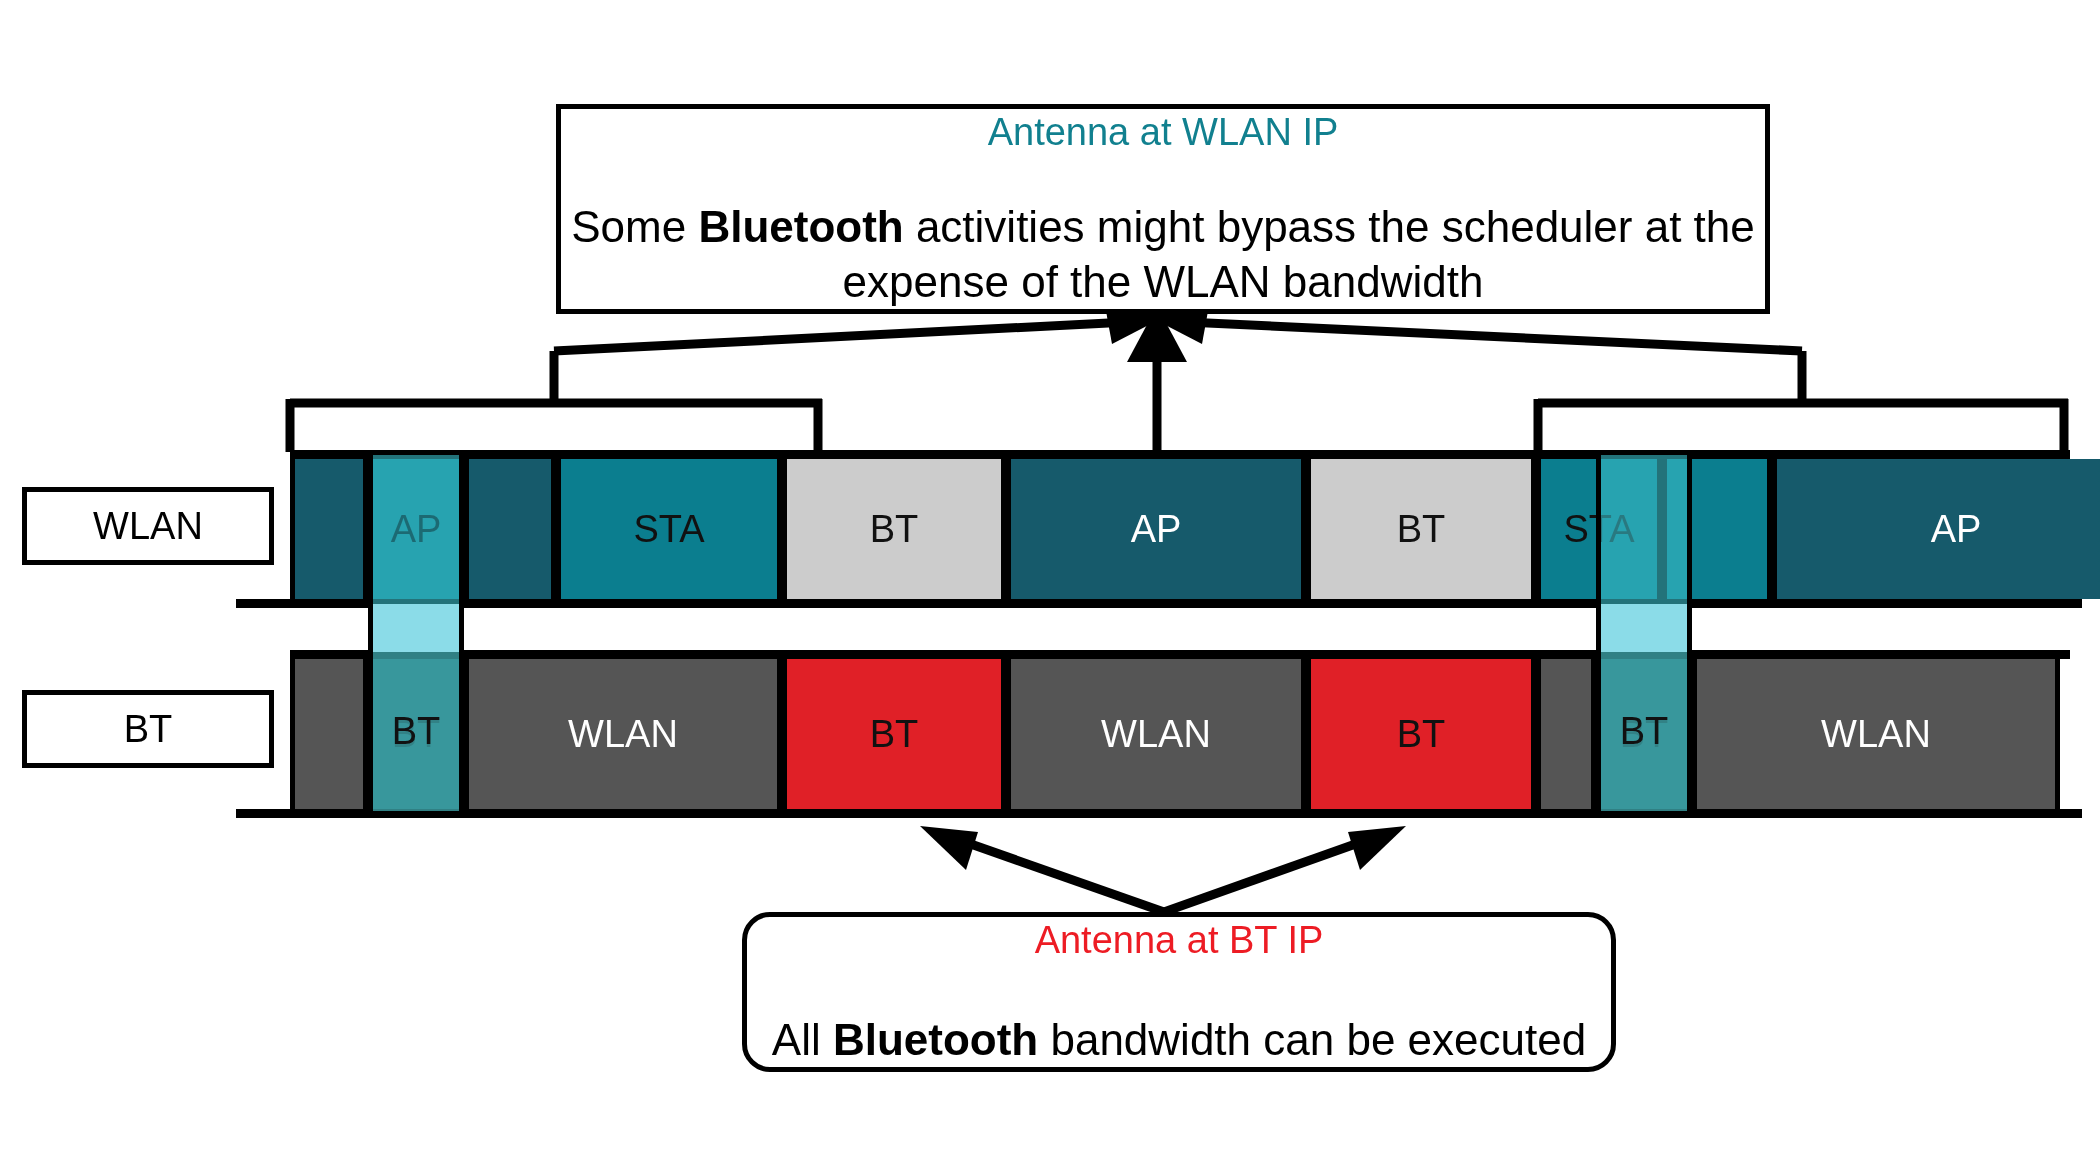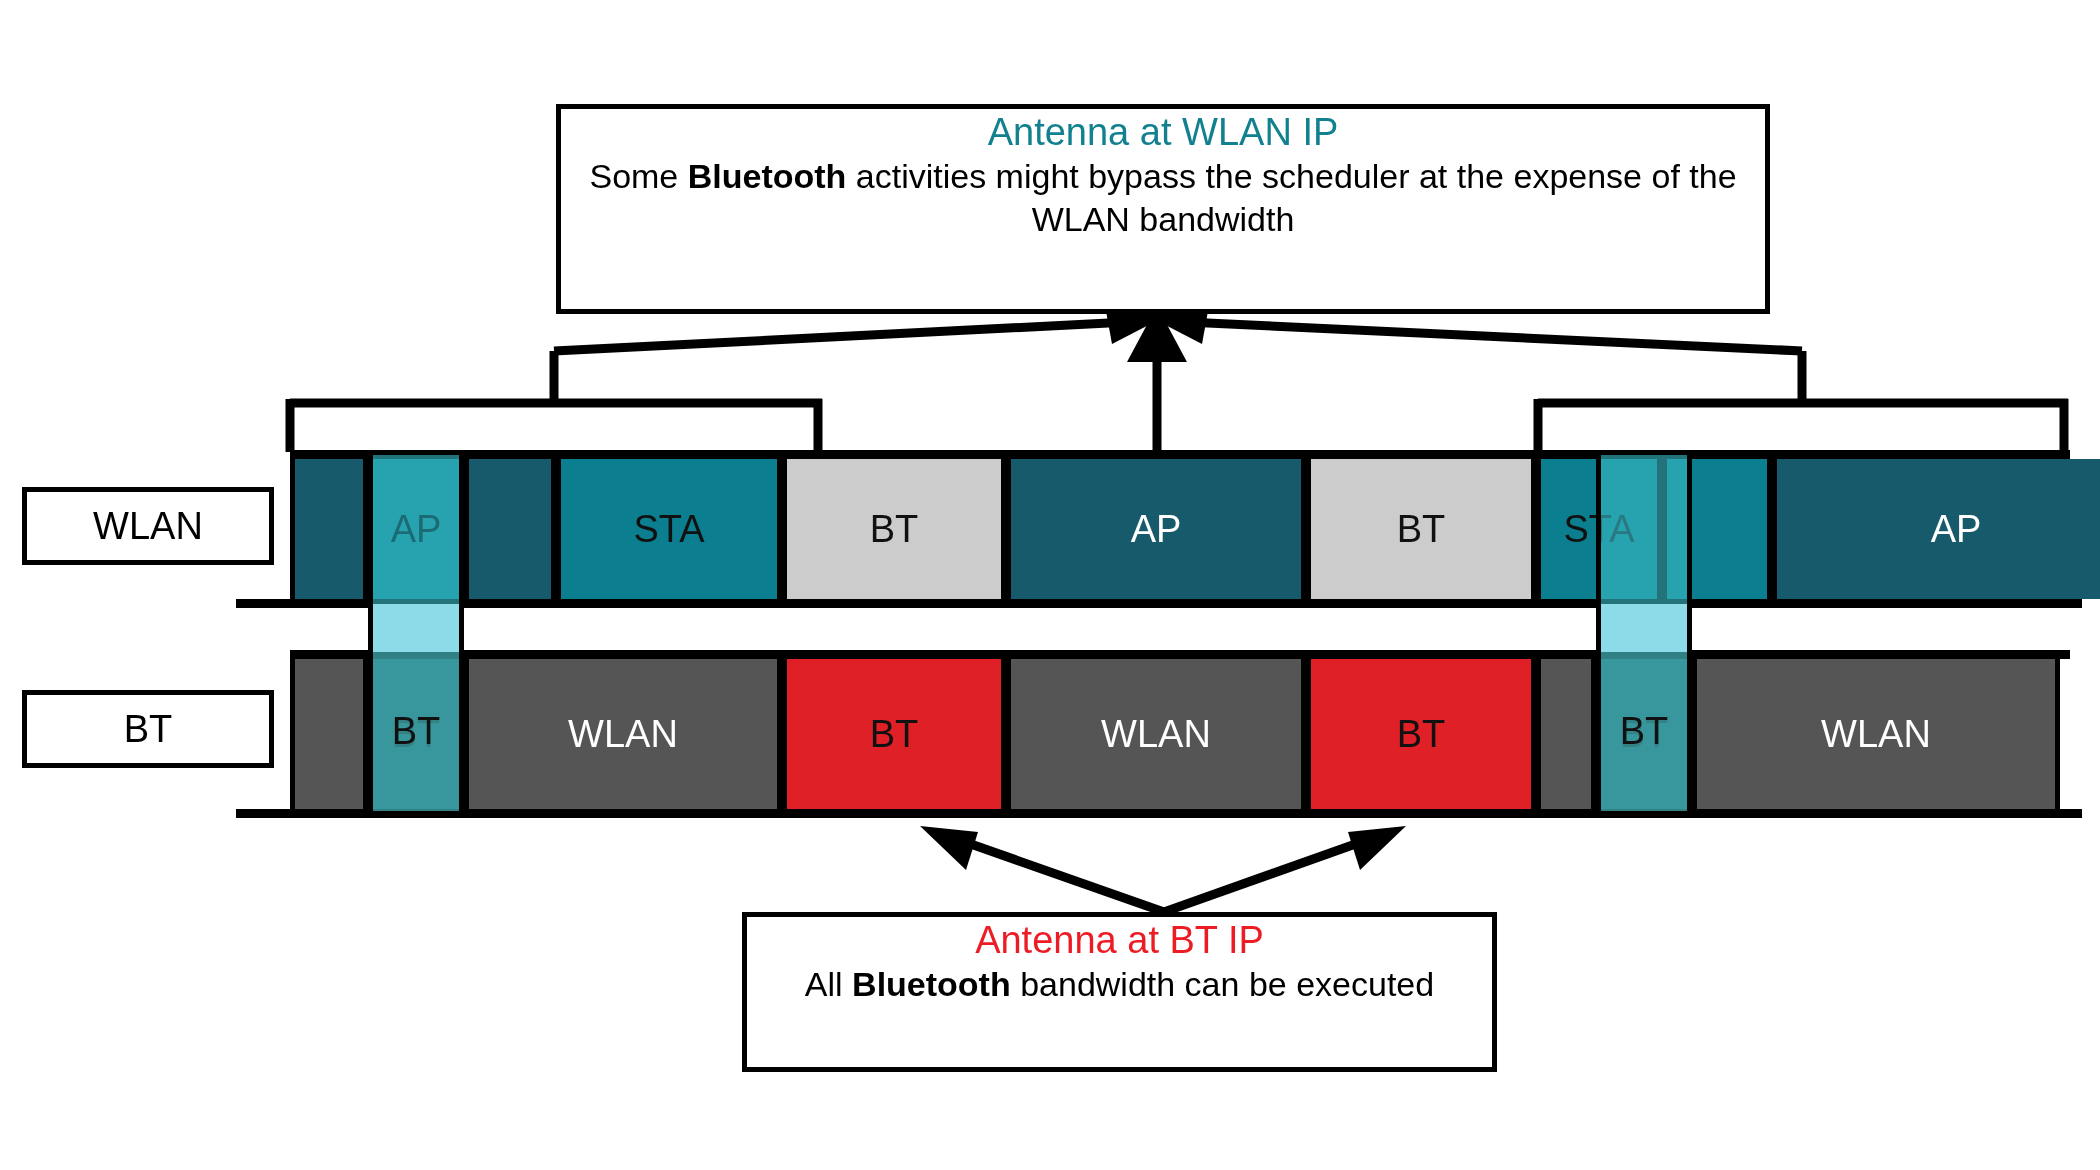--- a/index.html
+++ b/index.html
@@ -3,29 +3,29 @@
 <meta charset="utf-8">
 <style>
   html,body{margin:0;padding:0;background:#ffffff;}
   body{width:2100px;height:1170px;font-family:"Liberation Sans",sans-serif;overflow:hidden;}
   #stage{position:relative;width:2100px;height:1170px;background:#fff;}
 
   
   .callout{
     position:absolute;background:#ffffff;border:5px solid #000;
     box-sizing:border-box;text-align:center;z-index:40;
-    display:flex;flex-direction:column;justify-content:flex-start;
+    display:flex;flex-direction:column;justify-content:space-between;
   }
   .callout .title{font-size:38px;line-height:1.22;}
-  .callout .body{font-size:34px;line-height:1.25;color:#000;padding:0 6px;}
+  .callout .body{font-size:44px;line-height:1.25;color:#000;padding:0 6px;}
   .callout .body b{font-weight:bold;}
 
   #box-top{left:556px;top:104px;width:1214px;height:210px;}
   #box-top .title{color:#11808F;}
-  #box-bot{left:742px;top:912px;width:755px;height:160px;}
+  #box-bot{left:742px;top:912px;width:874px;height:160px;border-radius:28px;}
   #box-bot .title{color:#ED1C24;}
 
   
   .rowlabel{
     position:absolute;background:#fff;border:5px solid #000;box-sizing:border-box;
     display:flex;align-items:center;justify-content:center;font-size:38px;color:#000;z-index:30;
   }
   #label-wlan{left:22px;top:487px;width:252px;height:78px;}
   #label-bt{left:22px;top:690px;width:252px;height:78px;}
 

